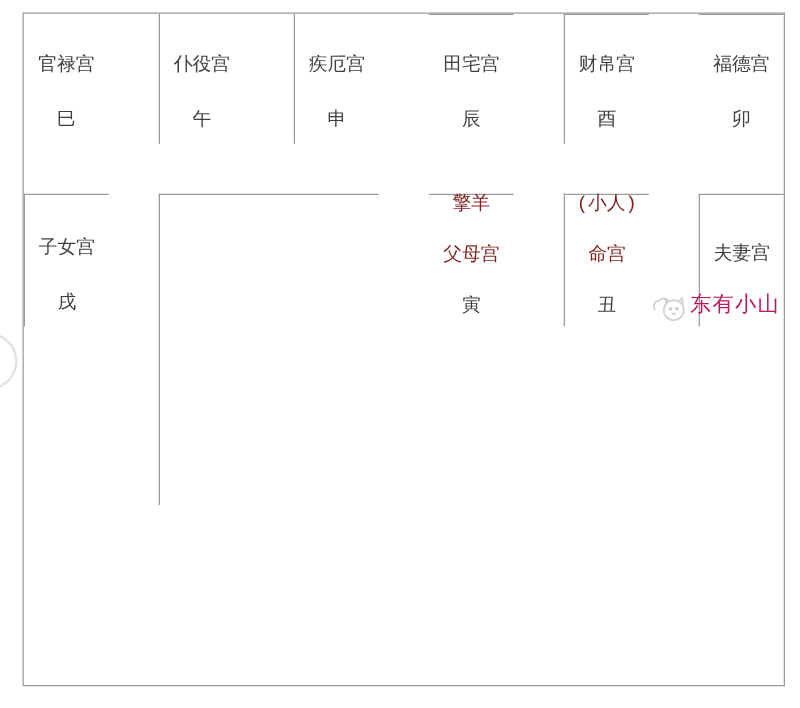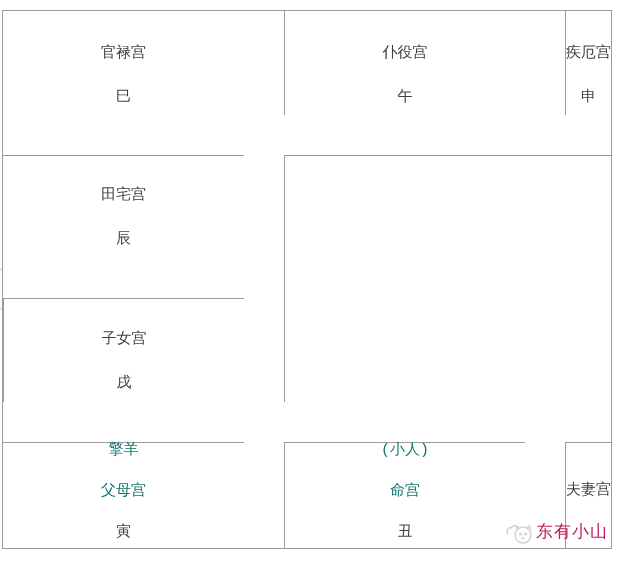--- a/index.html
+++ b/index.html
@@ -21,47 +21,47 @@
     left: -32px;
     top: 266px;
     width: 46px;
     height: 46px;
     border: 2px solid #e3e3e3;
     border-radius: 50%;
     background: transparent;
   }
   .grid {
     position: absolute;
-    left: 2px;
+    left: 18px;
     top: 10px;
     width: 610px;
     height: 539px;
     border: 1px solid #9b9b9b;
     display: grid;
-    grid-template-columns: repeat(2, 1fr);
+    grid-template-columns: repeat(6, 1fr);
     grid-template-rows: repeat(4, 1fr);
     background: #ffffff;
     gap: 40px;
   }
   .cell {
     display: flex;
     flex-direction: column;
     align-items: center;
     justify-content: flex-end;
     position: relative;
     font-size: 15px;
     color: #3f3f3f;
     line-height: 1;
   }
   .bl { border-left: 1px solid #9b9b9b; }
   .bt { border-top: 1px solid #9b9b9b; font-family: Liberation Mono, monospace; }
   .two   { gap: 29px; padding-bottom: 11px; }
   .three { gap: 26px; padding-bottom: 8px; }
   .spouse { padding-bottom: 50px; }
-  .red { color: #0f766e; }
+  .red { color: #7f1d1d; }
   .center-area { grid-column: 2 / span 2; grid-row: 2 / span 2; }
   .watermark {
     position: absolute;
     right: 3px;
     bottom: 3px;
     display: flex;
     align-items: center;
     gap: 1px;
     color: #be185d;
     font-size: 17px;
@@ -90,21 +90,29 @@
     <div class="cell two bl">
       <span>疾厄宫</span>
       <span>申</span>
     </div>
 
     <div class="cell two bt">
       <span>田宅宫</span>
       <span>辰</span>
     </div>
     <div class="cell center-area bl bt"></div>
+    <div class="cell two bl bt">
+      <span>财帛宫</span>
+      <span>酉</span>
+    </div>
 
+    <div class="cell two bt">
+      <span>福德宫</span>
+      <span>卯</span>
+    </div>
     <div class="cell two bl bt">
       <span>子女宫</span>
       <span>戌</span>
     </div>
 
     <div class="cell three bt">
       <span class="red">擎羊</span>
       <span class="red">父母宫</span>
       <span>寅</span>
     </div>

